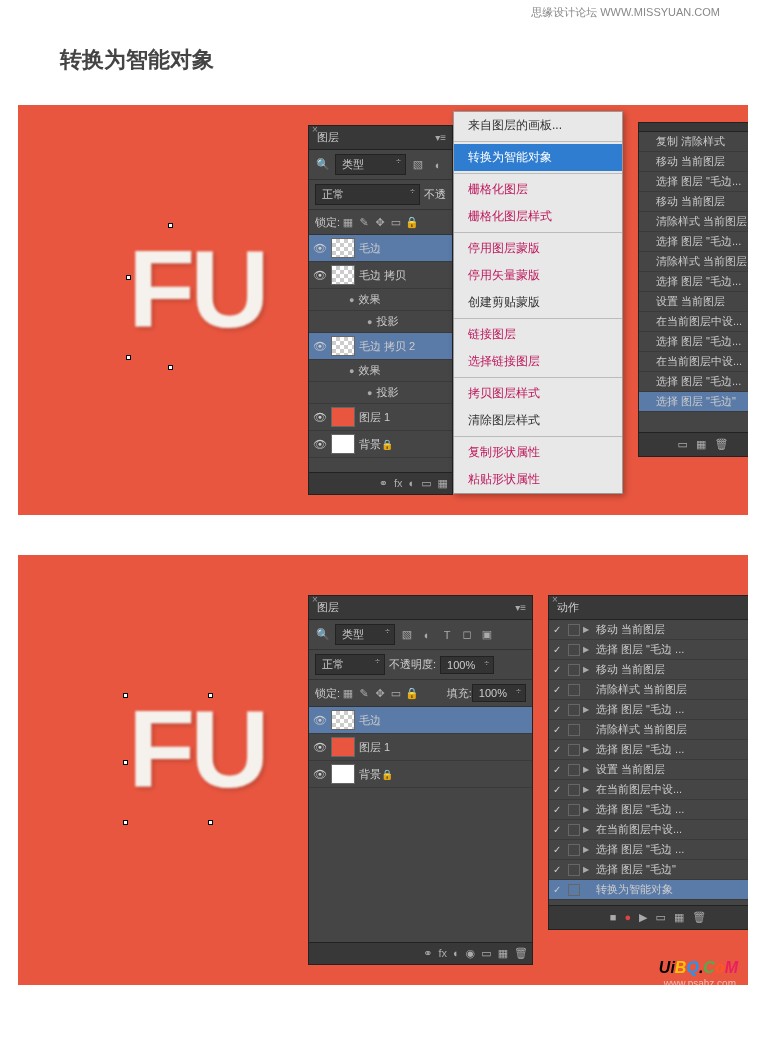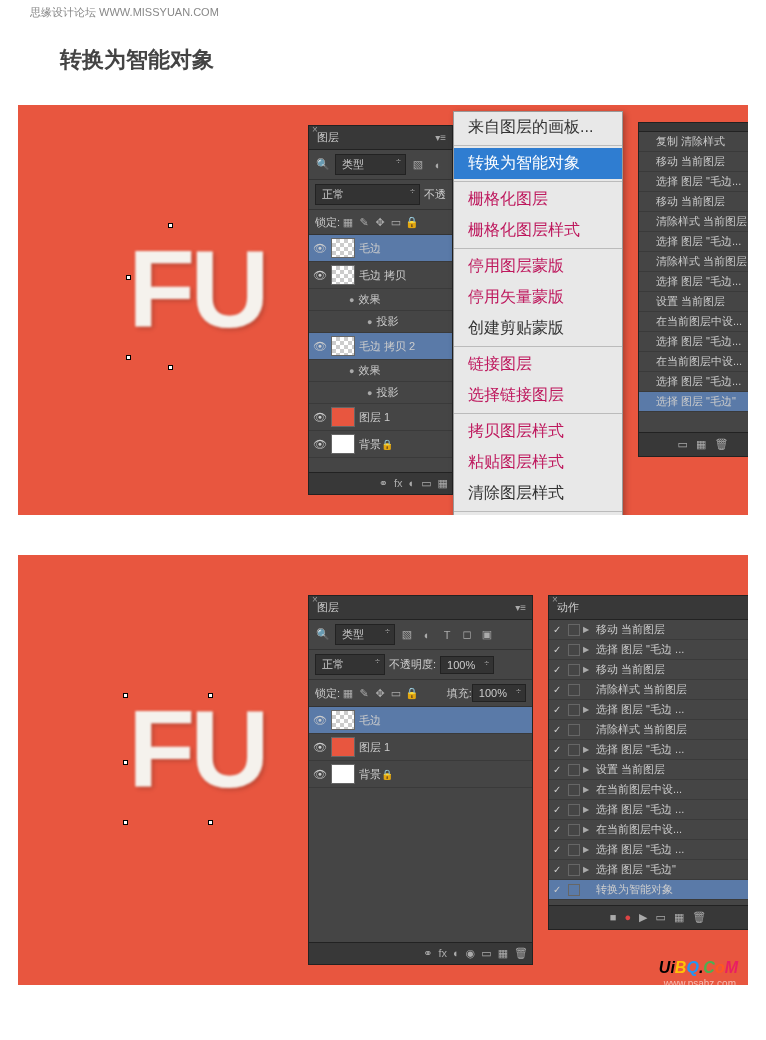--- a/index.html
+++ b/index.html
@@ -1,17 +1,17 @@
 <!DOCTYPE html>
 <html><head>
 <meta charset="utf-8">
 <style>
 *{margin:0;padding:0;box-sizing:border-box;font-family:"Microsoft YaHei",sans-serif}
 body{background:#fff;width:766px}
-.watermark-top{font-size:11px;color:#888;padding:5px 30px}
+.watermark-top{text-align:right;font-size:11px;color:#888;padding:5px 46px}
 .heading{font-size:22px;font-weight:bold;color:#444;padding:20px 60px 30px}
 .canvas{background:#e8563f;position:relative;margin:0 18px 40px;overflow:hidden}
 .canvas1{height:410px}
 .canvas2{height:430px}
 .fu-text{position:absolute;left:110px;top:120px;font-size:110px;font-weight:bold;font-family:Arial;color:#f5f2ed;text-shadow:2px 2px 4px rgba(0,0,0,.2);letter-spacing:-5px;filter:blur(1px)}
 .fu-text2{top:130px}
 .sel-handle{width:5px;height:5px;border:1px solid #000;background:#fff;position:absolute}
 .panel{position:absolute;background:#454545;border:1px solid #222;font-size:11px;color:#ccc}
 .panel-layers1{left:290px;top:20px;width:145px;height:370px}
 .panel-layers2{left:290px;top:40px;width:225px;height:370px}
@@ -28,21 +28,21 @@
 .layer-row.selected{background:#5a7aa8}
 .layer-row .eye{width:14px;font-size:11px;color:#ccc}
 .layer-row .thumb{width:24px;height:20px;border:1px solid #666;background:#fff}
 .layer-row .thumb.checker{background:repeating-conic-gradient(#ccc 0 25%,#fff 0 50%) 0 0/8px 8px}
 .layer-row .thumb.orange{background:#e8563f}
 .layer-row .indent{width:14px}
 .layer-row .name{flex:1;font-size:11px}
 .layer-row .lock{font-size:10px;color:#aaa}
 .panel-footer{position:absolute;bottom:0;left:0;right:0;background:#383838;padding:4px;display:flex;justify-content:flex-end;gap:6px;border-top:1px solid #222}
 .panel-footer span{color:#aaa;font-size:11px}
-.context-menu{position:absolute;background:#e8e8e8;border:1px solid #999;font-size:16px;color:#333;min-width:170px;box-shadow:2px 2px 6px rgba(0,0,0,.3)}
+.context-menu{position:absolute;background:#e8e8e8;border:1px solid #999;font-size:12px;color:#333;min-width:170px;box-shadow:2px 2px 6px rgba(0,0,0,.3)}
 .ctx-item{padding:5px 14px;position:relative}
 .ctx-item.disabled{color:#be185d}
 .ctx-item.highlighted{background:#2f7dd1;color:#fff}
 .ctx-sep{height:1px;background:#bbb;margin:2px 0}
 .menu1{left:435px;top:6px}
 .action-row{display:flex;align-items:center;padding:2px 4px;font-size:11px;gap:3px;border-bottom:1px solid #3a3a3a}
 .action-row.selected{background:#5a7aa8}
 .action-row .chk{width:12px;color:#ccc;font-size:10px}
 .action-row .box{width:12px;height:12px;border:1px solid #666}
 .action-row .tri{width:10px;color:#aaa;font-size:8px}
@@ -166,21 +166,20 @@
       <div class="ctx-item disabled">栅格化图层样式</div>
       <div class="ctx-sep"></div>
       <div class="ctx-item disabled">停用图层蒙版</div>
       <div class="ctx-item disabled">停用矢量蒙版</div>
       <div class="ctx-item">创建剪贴蒙版</div>
       <div class="ctx-sep"></div>
       <div class="ctx-item disabled">链接图层</div>
       <div class="ctx-item disabled">选择链接图层</div>
       <div class="ctx-sep"></div>
       <div class="ctx-item disabled">拷贝图层样式</div>
-      <div class="ctx-item disabled">粘贴图层样式</div>
       <div class="ctx-item">清除图层样式</div>
       <div class="ctx-sep"></div>
       <div class="ctx-item disabled">复制形状属性</div>
       <div class="ctx-item disabled">粘贴形状属性</div>
     </div>
 
   <div class="panel panel-actions1">
     <div class="tab-bar">
       
     </div>

